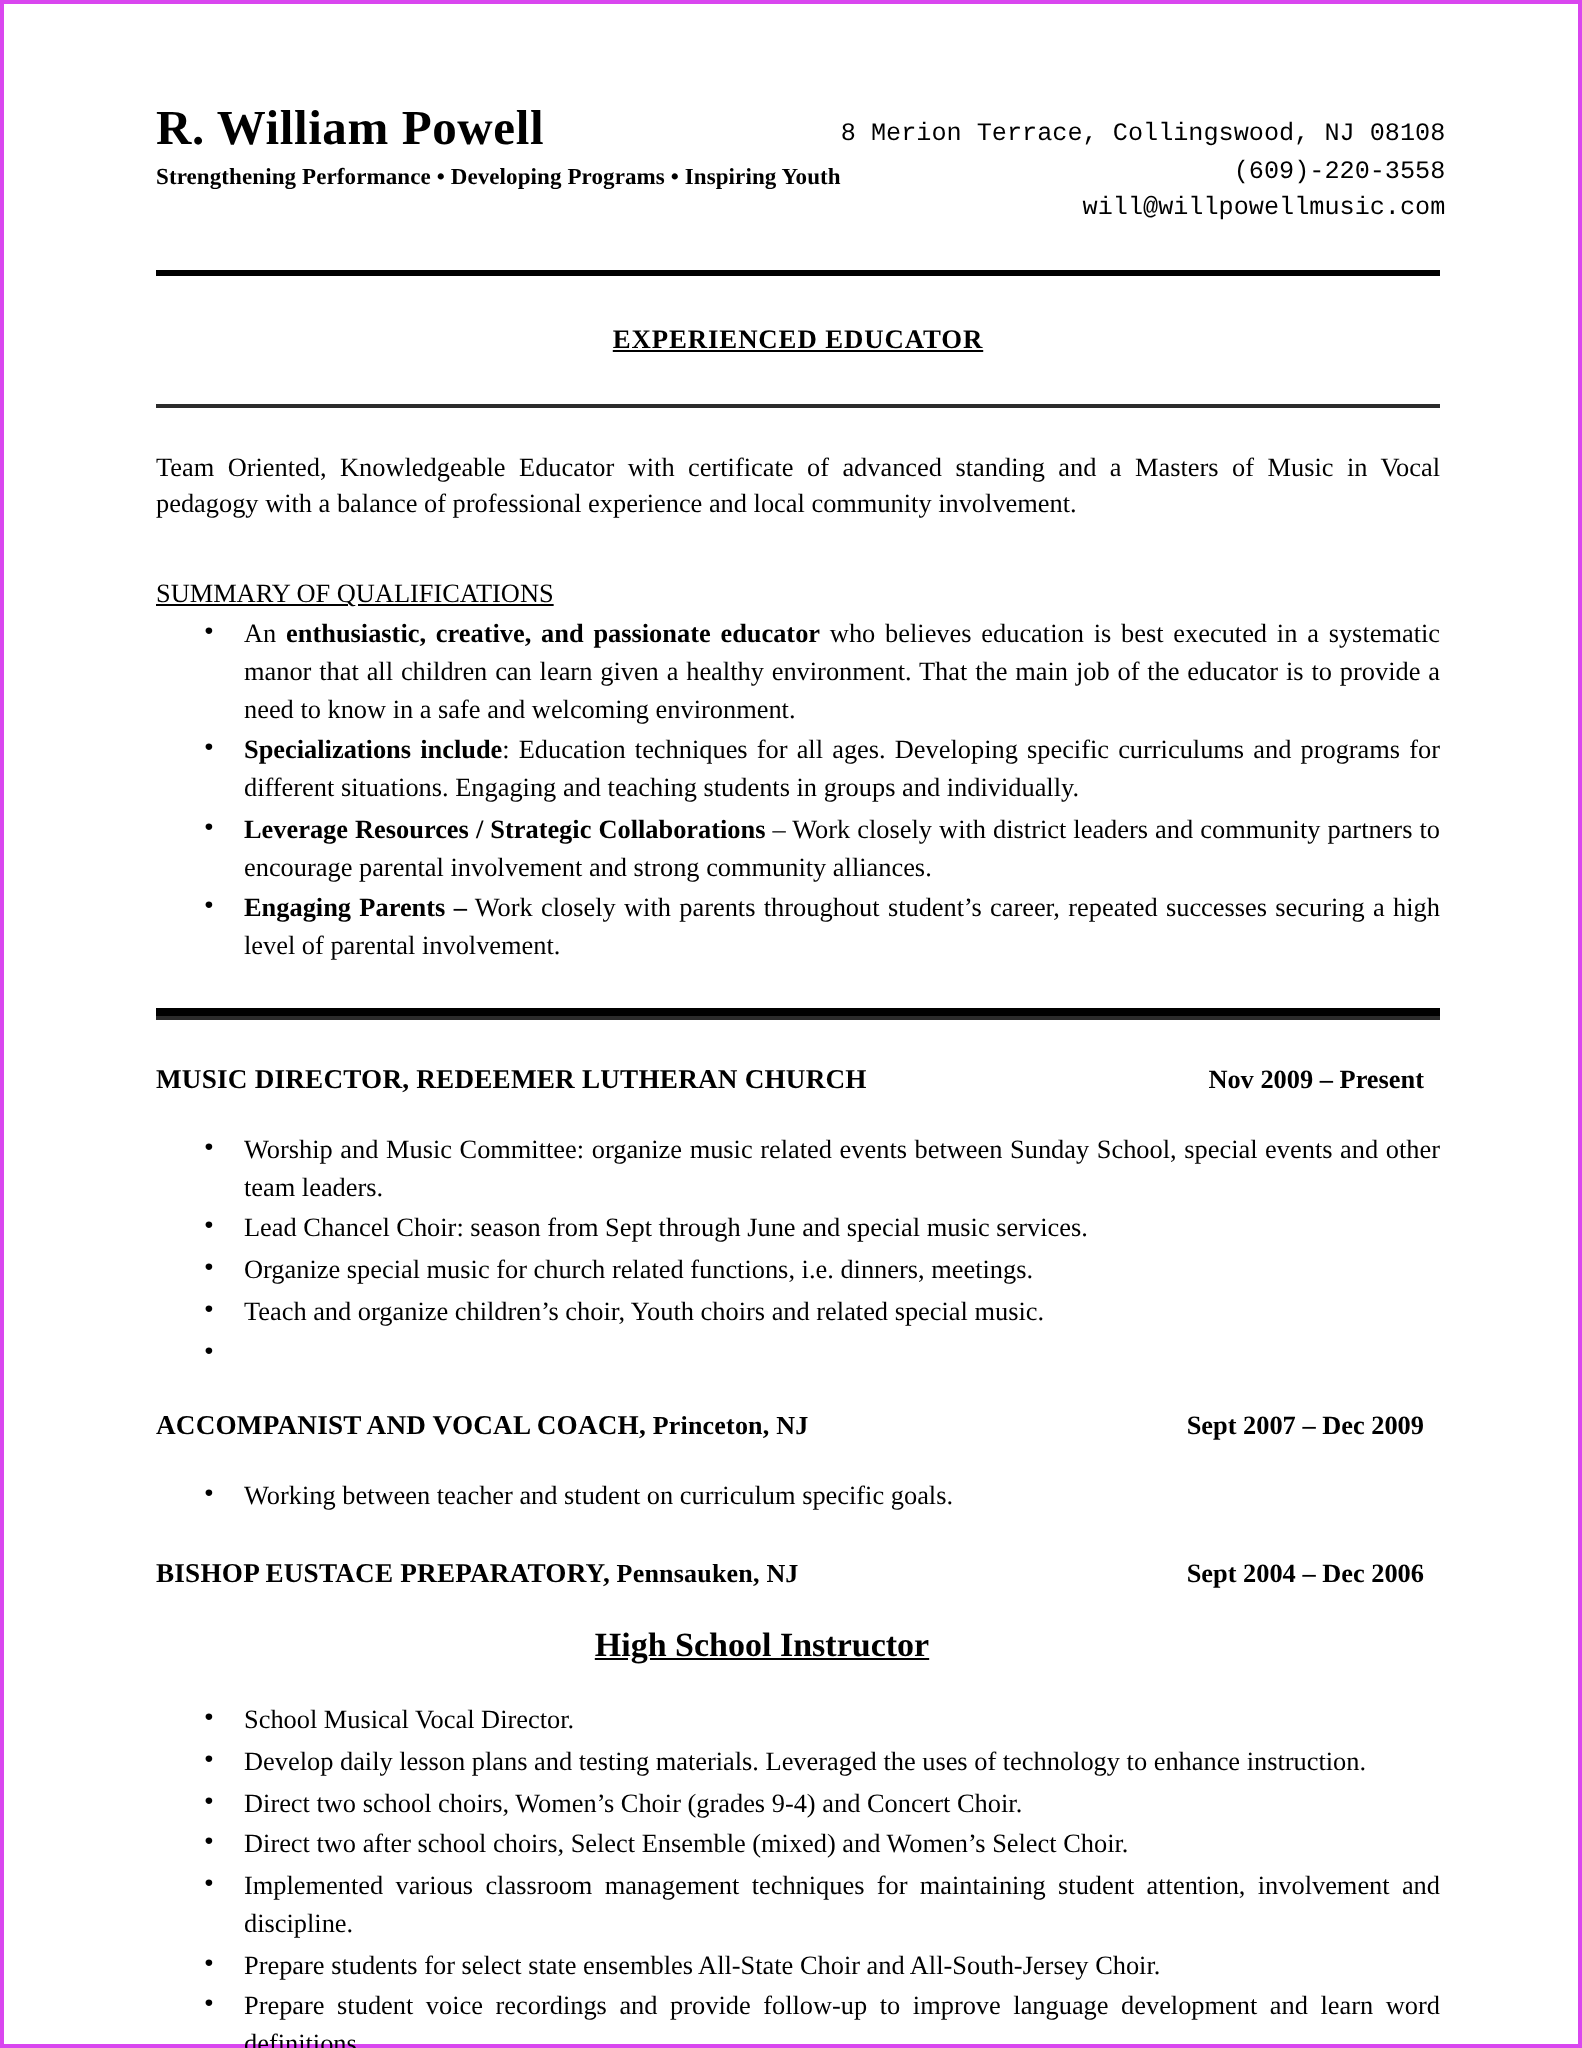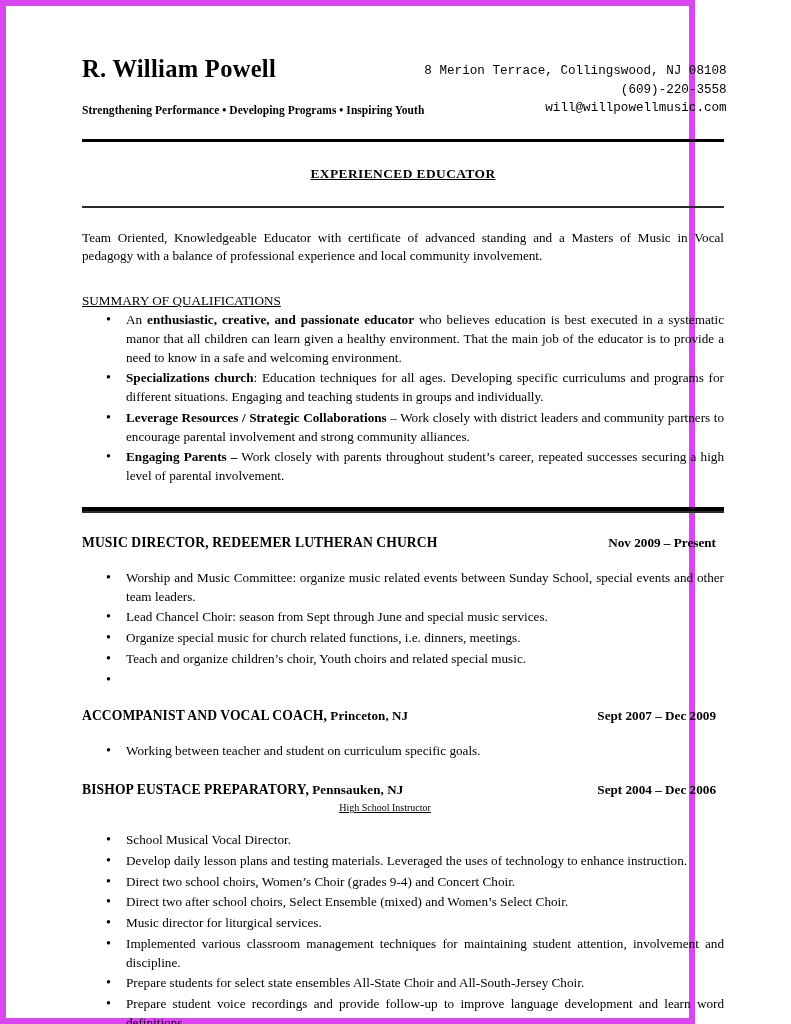--- a/index.html
+++ b/index.html
@@ -9,25 +9,25 @@
   body {
     width: 791px;
     height: 1024px;
     background: #ffffff;
     font-family: "Liberation Serif", "DejaVu Serif", serif;
     color: #000000;
     overflow: hidden;
   }
   .page {
     position: relative;
-    width: 695px;
+    width: 791px;
     height: 1024px;
     background: #ffffff;
     box-sizing: border-box;
-    border: 6px solid #d946ef;
+    border: 2px solid #d946ef;
   }
   .content {
     position: absolute;
     left: 76px;
     top: 44px;
     width: 642px;
   }
 
   
   .header {
@@ -41,21 +41,21 @@
   .name {
     font-size: 24.5px;
     font-weight: bold;
     letter-spacing: 0.3px;
     line-height: 1.1;
     white-space: nowrap;
   }
   .tagline {
     font-size: 11.5px;
     font-weight: bold;
-    margin-top: 21px;
+    margin-top: 4px;
     white-space: nowrap;
     letter-spacing: 0.05px;
   }
   .header-right {
     text-align: right;
     font-size: 12.6px;
     line-height: 1.47;
     padding-top: 12px;
   }
   .header-right div {
@@ -157,24 +157,24 @@
     font-size: 13px;
   }
   .job-dates {
     font-size: 13.2px;
     font-weight: bold;
     white-space: nowrap;
     padding-right: 8px;
   }
   .job-sub {
     text-align: center;
-    font-size: 10px;
-    font-weight: normal;
+    font-size: 17px;
+    font-weight: bold;
     text-decoration: underline;
-    margin-top: 4px;
+    margin-top: 18px;
     padding-right: 36px;
   }
   .job ul.bullets {
     margin-top: 18px;
   }
   .job-gap-list {
     margin-top: 14px;
   }
 </style>
 </head>
@@ -201,21 +201,21 @@
     <div class="banner">EXPERIENCED EDUCATOR</div>
     <div class="rule-thin"></div>
 
     
     <div class="intro">Team Oriented, Knowledgeable Educator with certificate of advanced standing and a Masters of Music in Vocal pedagogy with a balance of professional experience and local community involvement.</div>
 
     
     <div class="sub-head">SUMMARY OF QUALIFICATIONS</div>
     <ul class="bullets" id="summary-list">
         <li>An <b>enthusiastic, creative, and passionate educator</b> who believes education is best executed in a systematic manor that all children can learn given a healthy environment.  That the main job of the educator is to provide a need to know in a safe and welcoming environment.</li>
-        <li><b>Specializations church</b>: Education techniques for all ages.   Developing specific curriculums and programs for different situations. Engaging and teaching students in groups and individually.</li>
+        <li><b>Specializations include</b>: Education techniques for all ages.   Developing specific curriculums and programs for different situations. Engaging and teaching students in groups and individually.</li>
         <li><b>Leverage Resources / Strategic Collaborations</b> – Work closely with district leaders and community partners to encourage parental involvement and strong community alliances.</li>
         <li><b>Engaging Parents –</b> Work closely with parents throughout student’s career, repeated successes securing a high level of parental involvement.</li>
       </ul>
 
     
     <div class="rule-thick-2" style="margin-top:21px;"></div>
     <div class="rule-thin"></div>
 
     
     <div id="jobs-container">
@@ -245,21 +245,20 @@
           <div class="job-line">
             <div class="job-title">BISHOP EUSTACE PREPARATORY,<span class="loc"> Pennsauken, NJ</span></div>
             <div class="job-dates">Sept 2004 – Dec 2006</div>
           </div>
           <div class="job-sub">High School Instructor</div>
           <ul class="bullets job-gap-list">
             <li>School Musical Vocal Director.</li>
             <li>Develop daily lesson plans and testing materials. Leveraged the uses of technology to enhance instruction.</li>
             <li>Direct two school choirs, Women’s Choir (grades 9-4) and Concert Choir.</li>
             <li>Direct two after school choirs, Select Ensemble (mixed) and Women’s Select Choir.</li>
-            <li>Music director for liturgical services.</li>
             <li>Implemented various classroom management techniques for maintaining student attention, involvement and discipline.</li>
             <li>Prepare students for select state ensembles All-State Choir and All-South-Jersey Choir.</li>
             <li>Prepare student voice recordings and provide follow-up to improve language development and learn word definitions.</li>
           </ul>
         </div>
       </div>
 
   </div>
 </div>
 

